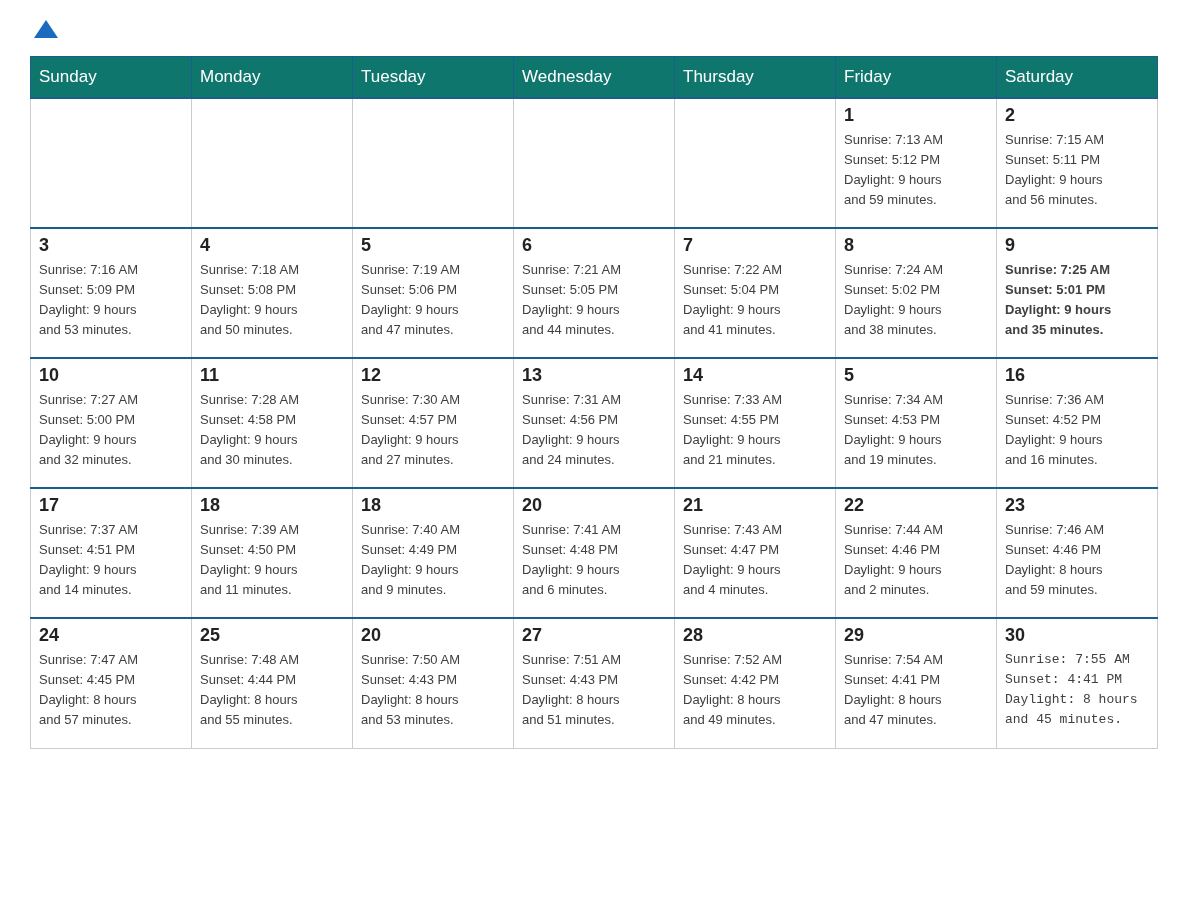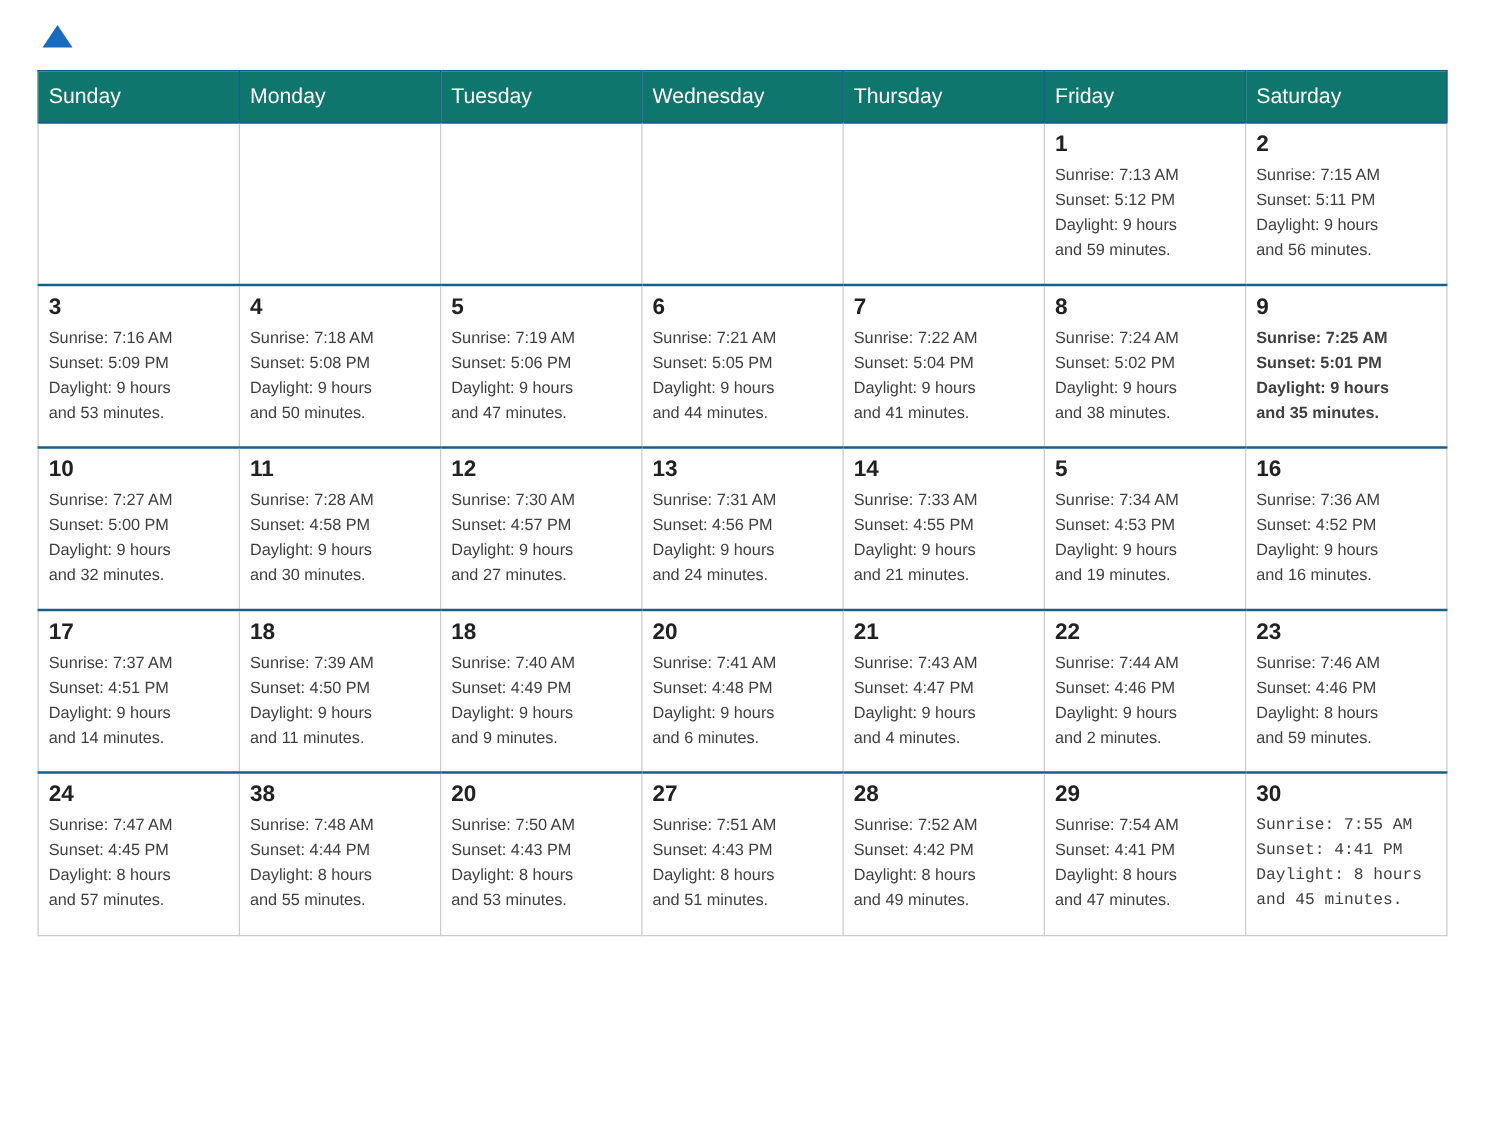--- a/index.html
+++ b/index.html
@@ -287,21 +287,21 @@
       </tr>
       <tr class="week-row">
         <td>
           <span class="day-number">24</span>
           <div class="day-info" style="white-space: pre-line;">Sunrise: 7:47 AM
 Sunset: 4:45 PM
 Daylight: 8 hours
 and 57 minutes.</div>
         </td>
         <td>
-          <span class="day-number">38</span>
+          <span class="day-number">25</span>
           <div class="day-info" style="white-space: pre-line;">Sunrise: 7:48 AM
 Sunset: 4:44 PM
 Daylight: 8 hours
 and 55 minutes.</div>
         </td>
         <td>
           <span class="day-number">20</span>
           <div class="day-info" style="white-space: pre-line;">Sunrise: 7:50 AM
 Sunset: 4:43 PM
 Daylight: 8 hours

